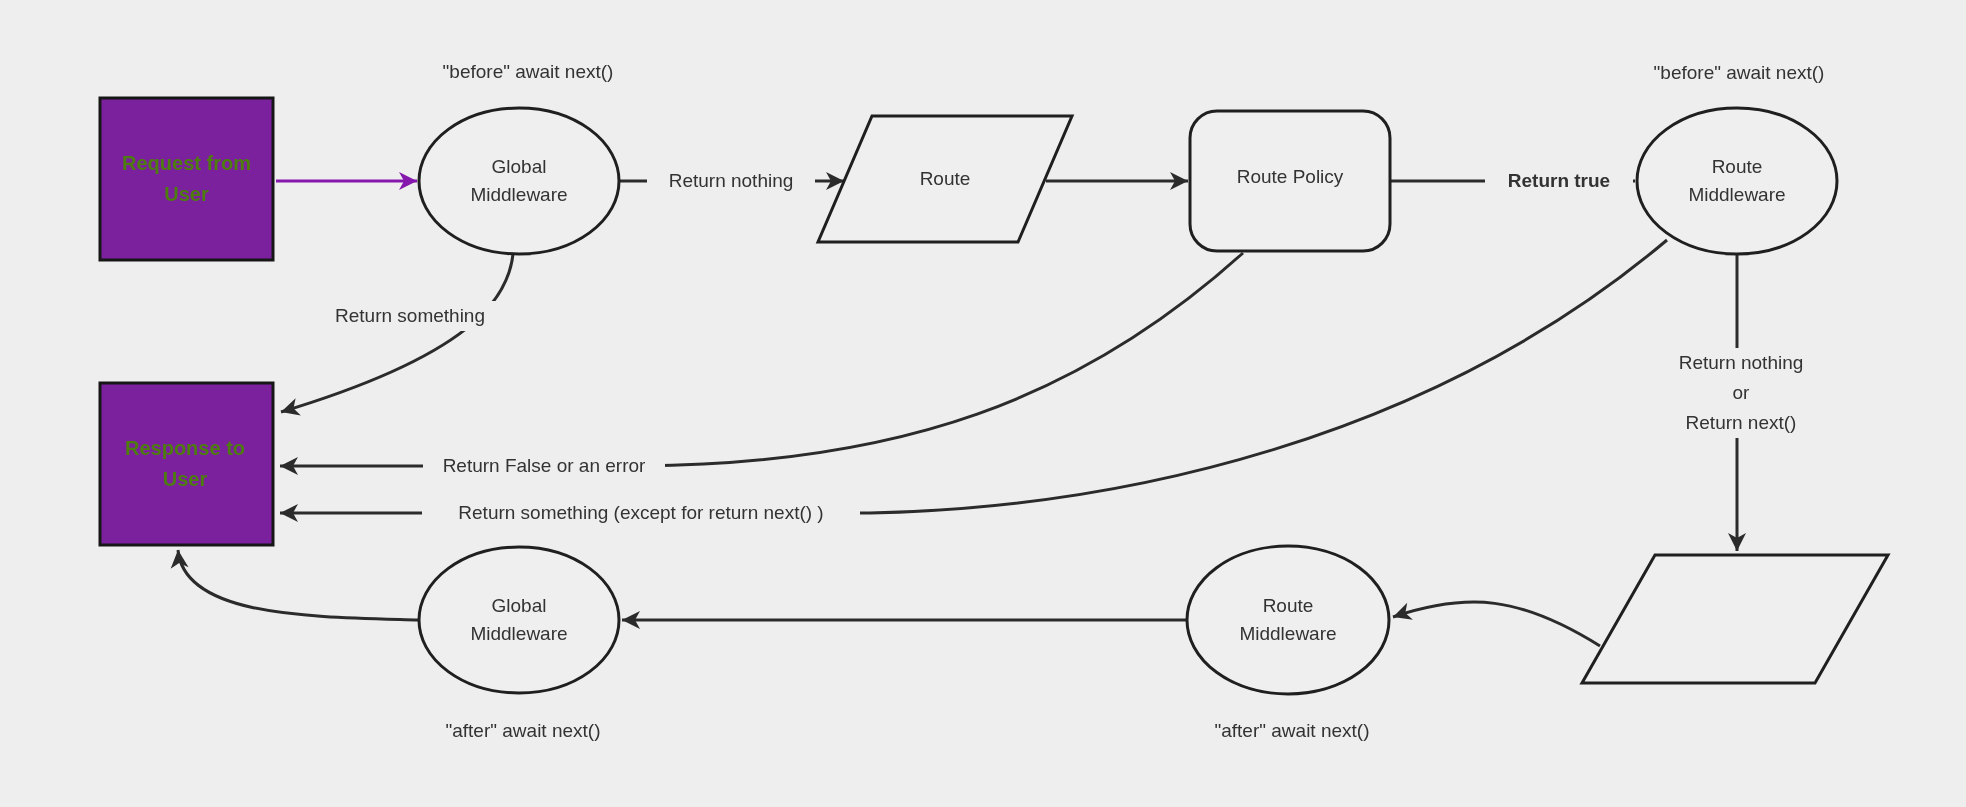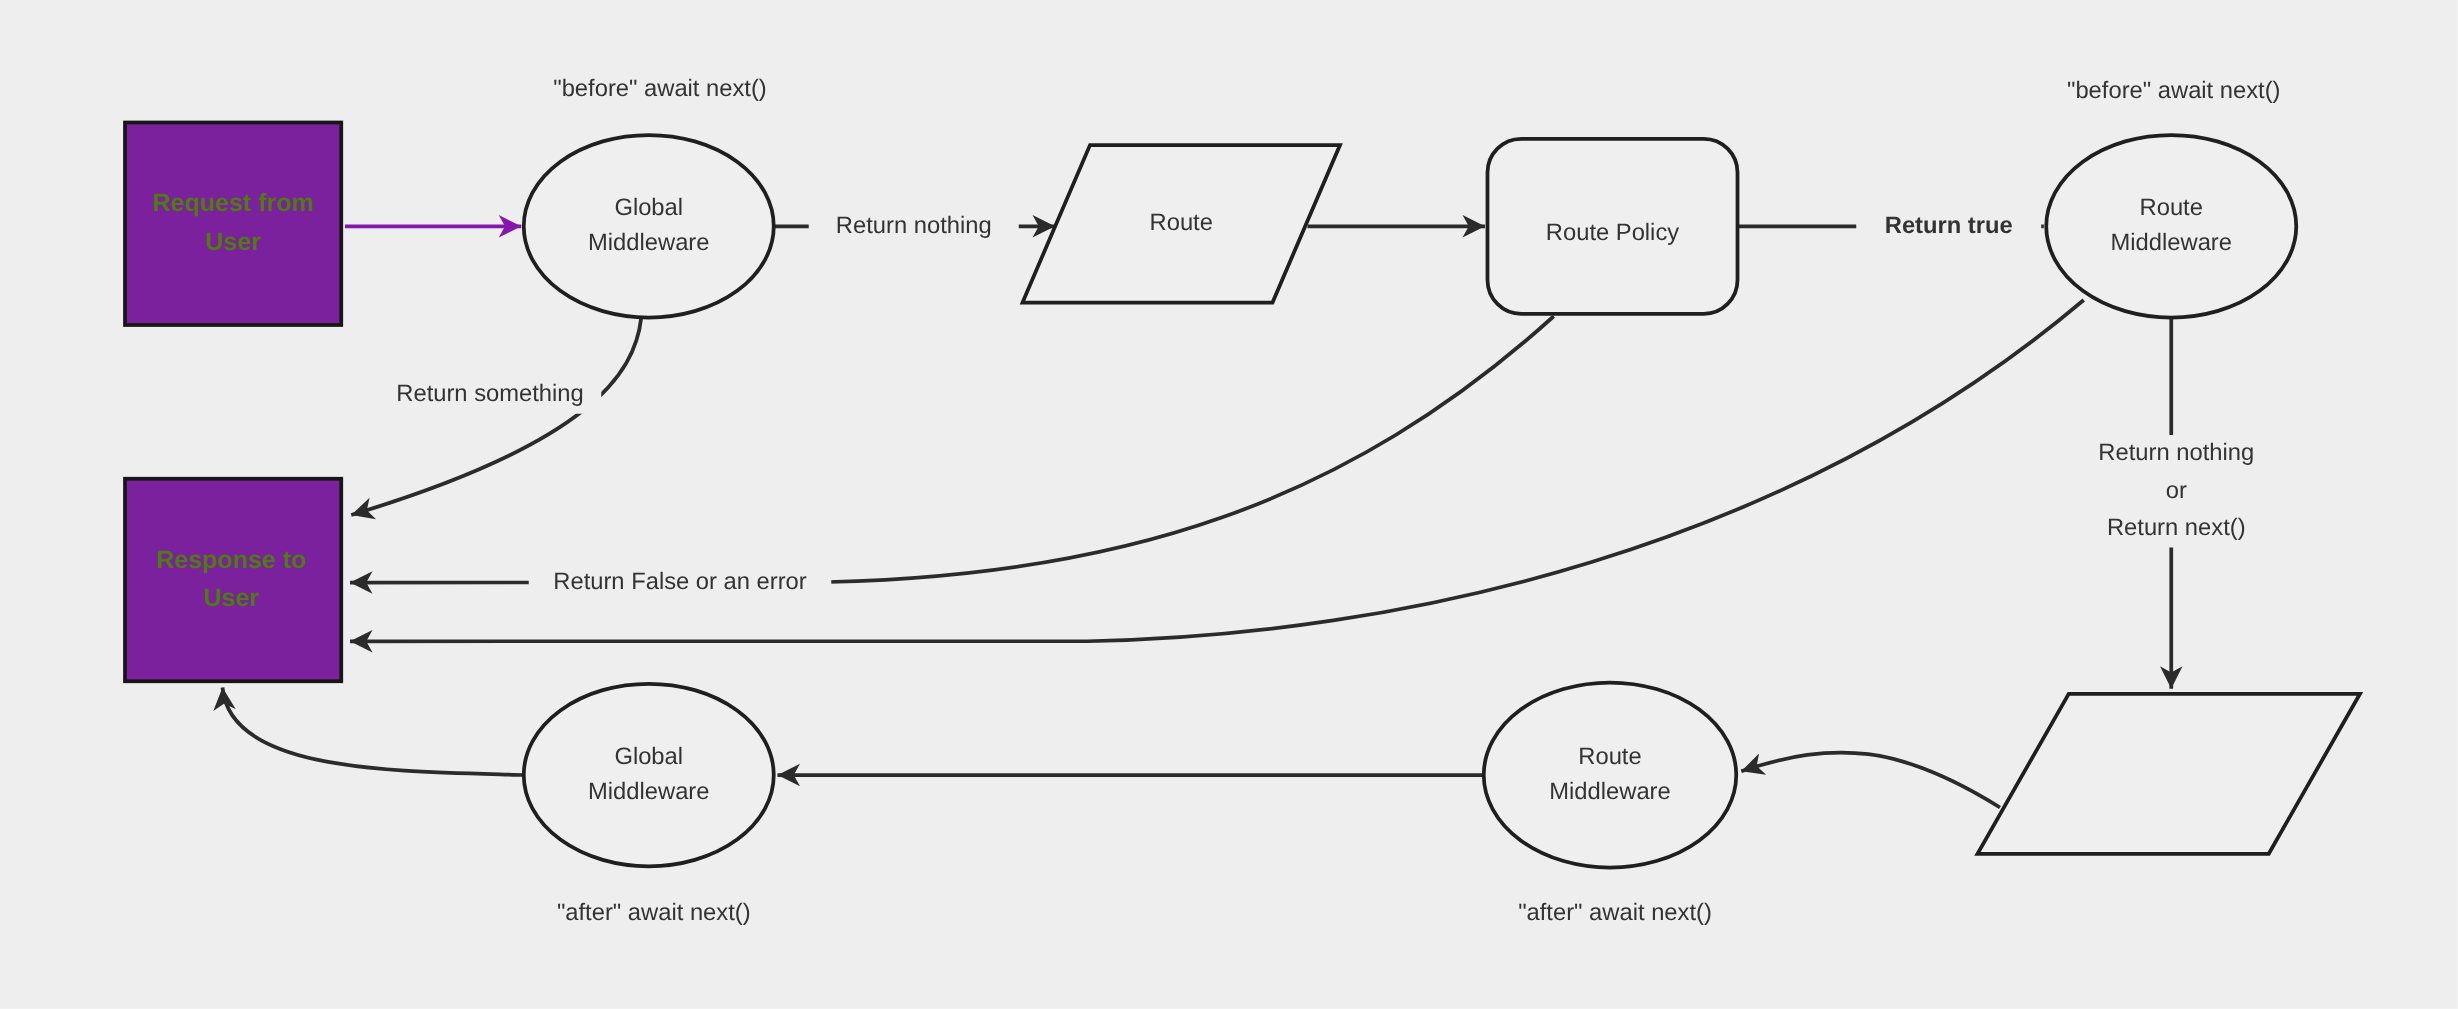--- a/index.html
+++ b/index.html
@@ -66,33 +66,34 @@
     <ellipse class="shape" cx="519" cy="620" rx="100" ry="73"></ellipse>
   </svg>
 
   <div class="node-label box-label" style="left:103px;top:101px;width:167px;height:156px;">Request from
 User</div>
   <div class="node-label box-label" style="left:103px;top:386px;width:164px;height:156px;">Response to
 User</div>
   <div class="node-label" style="left:419px;top:108px;width:200px;height:146px;">Global
 Middleware</div>
   <div class="node-label" style="left:845px;top:116px;width:200px;height:126px;">Route</div>
-  <div class="node-label" style="left:1190px;top:121px;width:200px;height:132px;">Route Policy</div>
+  <div class="node-label" style="left:1190px;top:111px;width:200px;height:132px;">Route Policy</div>
   <div class="node-label" style="left:1637px;top:108px;width:200px;height:146px;">Route
 Middleware</div>
   <div class="node-label" style="left:1187px;top:546px;width:202px;height:148px;">Route
 Middleware</div>
   <div class="node-label" style="left:419px;top:547px;width:200px;height:146px;">Global
 Middleware</div>
 
   <div class="edge-label" style="left:374px;top:57px;width:300px;">"before" await next()</div>
   <div class="edge-label" style="left:1585px;top:58px;width:300px;">"before" await next()</div>
   <div class="edge-label" style="left:647px;top:166px;width:160px;">Return nothing</div>
   <div class="edge-label" style="left:1485px;top:166px;width:140px;font-weight:bold;">Return true</div>
-  <div class="edge-label" style="left:303px;top:301px;width:170px;">Return something</div>
+  <div class="edge-label" style="left:321px;top:301px;width:170px;">Return something</div>
   <div class="edge-label" style="left:423px;top:451px;width:234px;">Return False or an error</div>
+  <div class="edge-label" style="left:422px;top:498px;width:430px;">Return something (except for return next() )</div>
   <div class="edge-label" style="left:1637px;top:348px;width:200px;">Return nothing
 or
 Return next()</div>
   <div class="edge-label" style="left:369px;top:716px;width:300px;">"after" await next()</div>
   <div class="edge-label" style="left:1138px;top:716px;width:300px;">"after" await next()</div>
 
 </div>
 
 </body></html>

